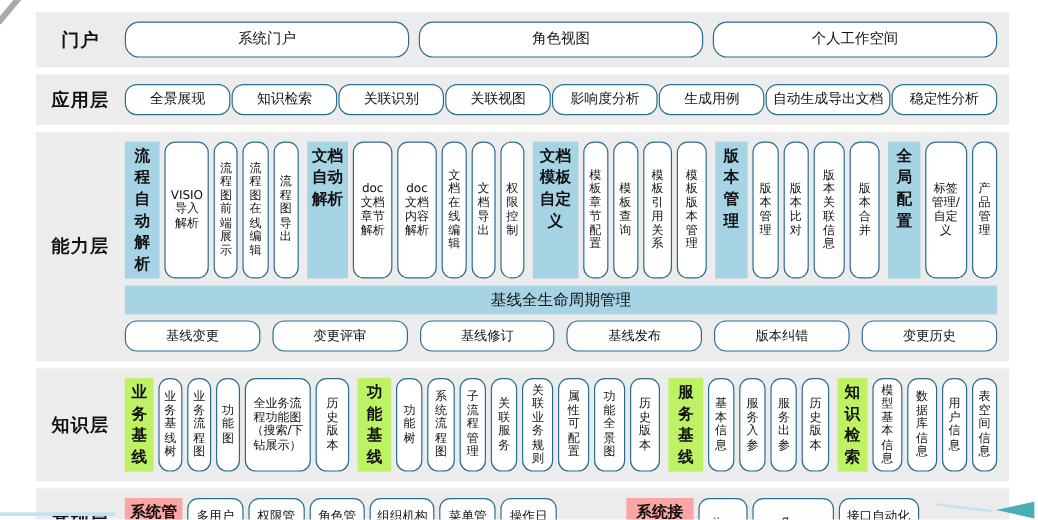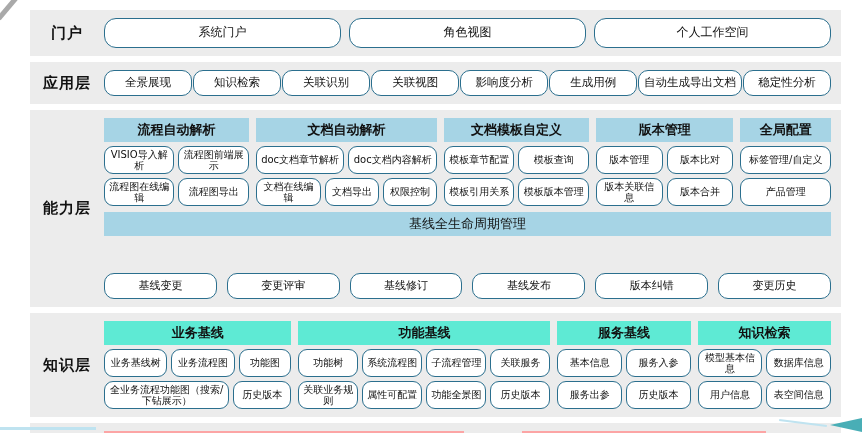--- a/index.html
+++ b/index.html
@@ -38,39 +38,39 @@
     font-size:10.5px;
     line-height:1.15;
     padding:1px 4px;
     box-sizing:border-box;
     min-height:26px;
   }
   .btn-lg { min-height:30px; border-radius:12px; font-size:12px; flex:1; }
   .btn-md { min-height:26px; border-radius:10px; font-size:11.5px; flex:1; }
 
   .groups { display:flex; gap:7px; }
-  .grp { display:flex; flex-direction:column; gap:4px; min-width:0; }
+  .grp { display:flex; flex-direction:row; gap:4px; min-width:0; }
   .grp-head {
     font-weight:bold; font-size:13px;
     text-align:center; padding:3px 2px;
   }
   .head-blue { background:#a6d4e5; }
-  .head-gray { background:#5eead4; }
+  .head-gray { background:#bef264; }
   .head-teal { background:#fca5a5; }
   .grp-row { display:flex; gap:4px; }
   .grp-row .btn { flex:1; min-height:28px; font-size:10px; }
 
   .baseline-head {
     margin-top:6px;
     background:#a6d4e5;
     font-weight:normal; font-size:13px;
     text-align:center; padding:3px 0;
   }
   .baseline-row { display:flex; gap:10px; margin-top:5px; }
-  .baseline-row .btn { flex:1; min-height:26px; font-size:11px; border-radius:10px;margin-top:32px; }
+  .baseline-row .btn { flex:1; min-height:26px; font-size:11px; border-radius:10px; }
 
   .found-content { display:flex; }
   .found-grp-mgmt { flex:0 0 49.5%; }
   .found-grp-if   { flex:0 0 33.5%; margin-left:8%; }
   .found-row .btn { min-height:26px; font-size:10.5px; }
 
   .wavy-red {
     text-decoration:underline;
     text-decoration-style:wavy;
     text-decoration-color:#e04f4f;

